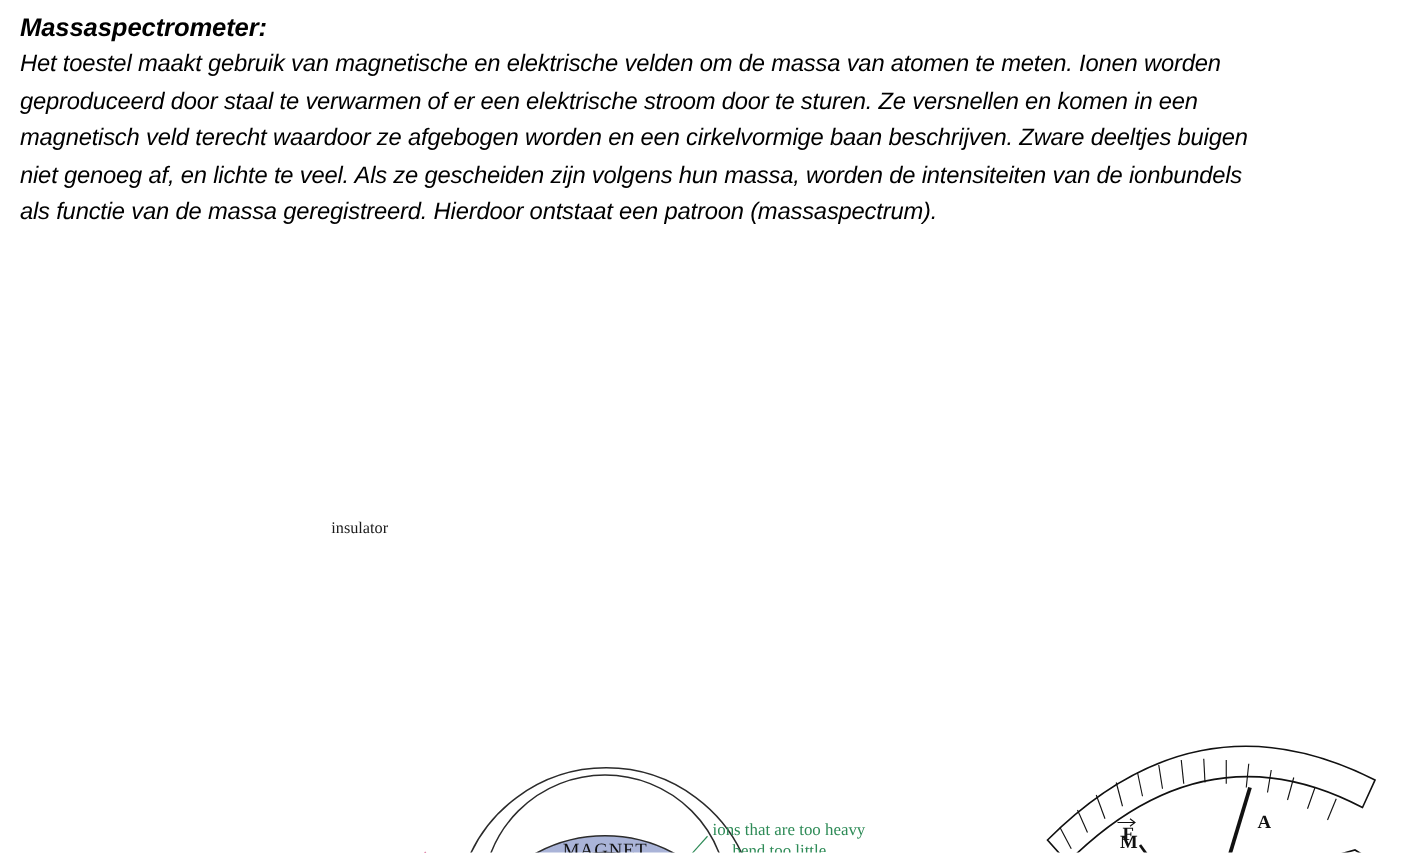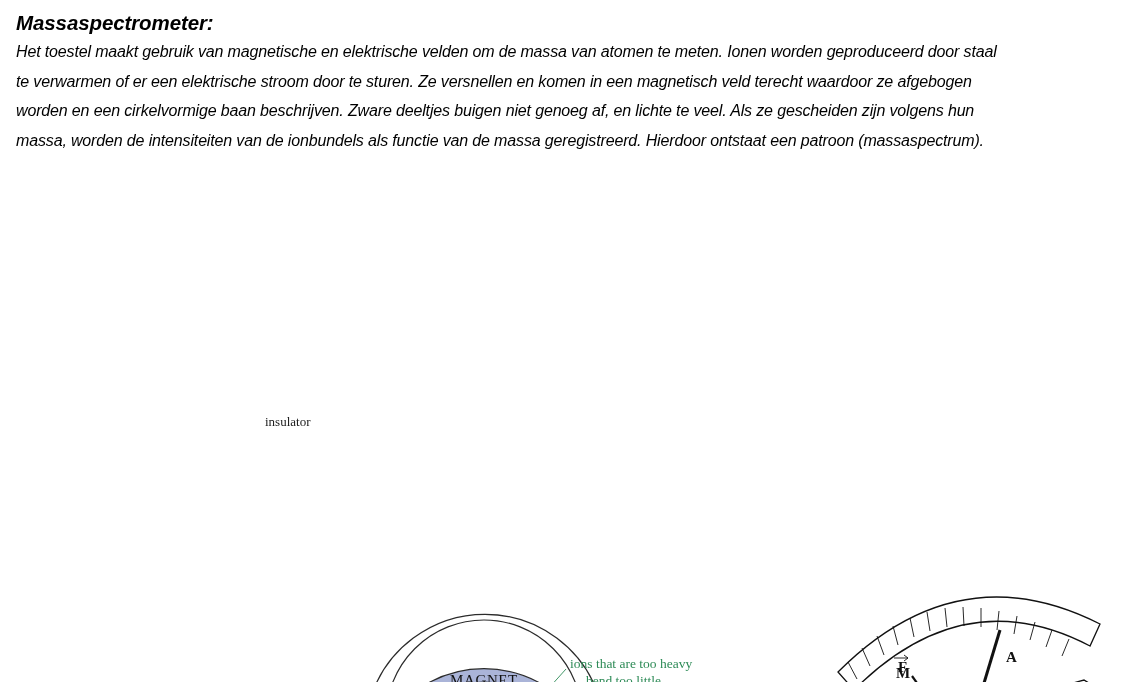--- a/index.html
+++ b/index.html
@@ -12,21 +12,21 @@
   }
   #page{position:relative;width:1122px;height:682px;}
 
   
   .textblock{position:absolute;left:16px;top:8px;width:1000px;}
   .heading{
     font-style:italic;font-weight:bold;font-size:20.5px;line-height:29px;
     letter-spacing:-0.1px;
   }
   .body-par{
-    font-style:italic;font-weight:400;font-size:16px;line-height:29.5px;
+    font-style:italic;font-weight:400;font-size:19px;line-height:29.5px;
     letter-spacing:-0.15px;width:985px;
   }
 
   
   .figure{position:absolute;left:0;top:300px;width:1122px;height:382px;}
   svg.fig{display:block;}
 
   .lbl{font-family:"Liberation Serif", serif;font-size:13px;fill:#1a1a1a;}
   .lbl-green{font-family:"Liberation Serif", serif;font-size:13.5px;fill:#2e8b57;}
   .lbl-red{font-family:"Liberation Serif", serif;font-size:13.5px;fill:#c2185b;}

